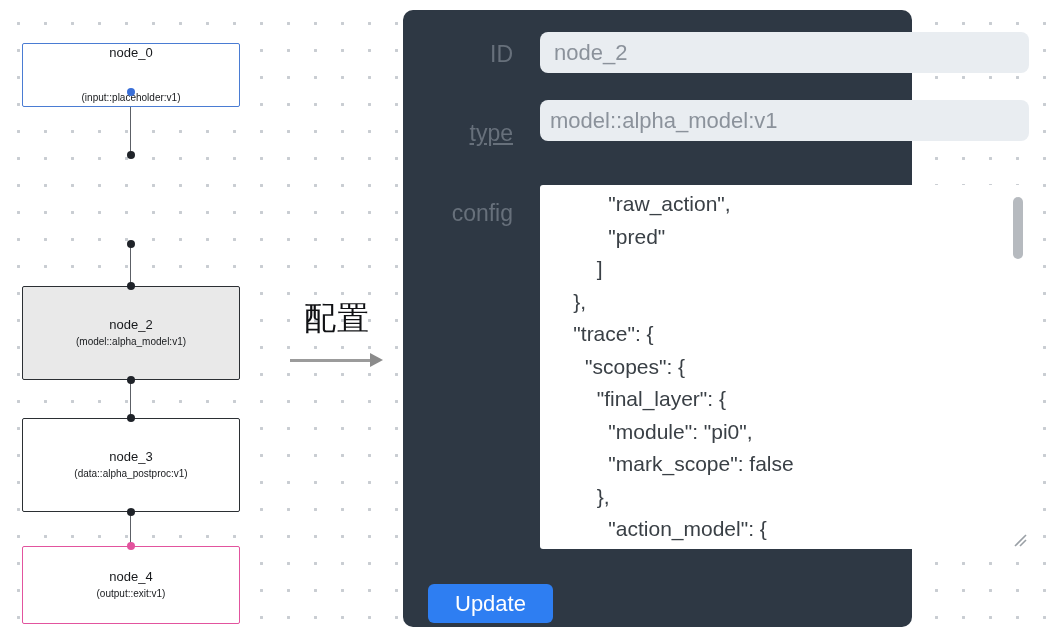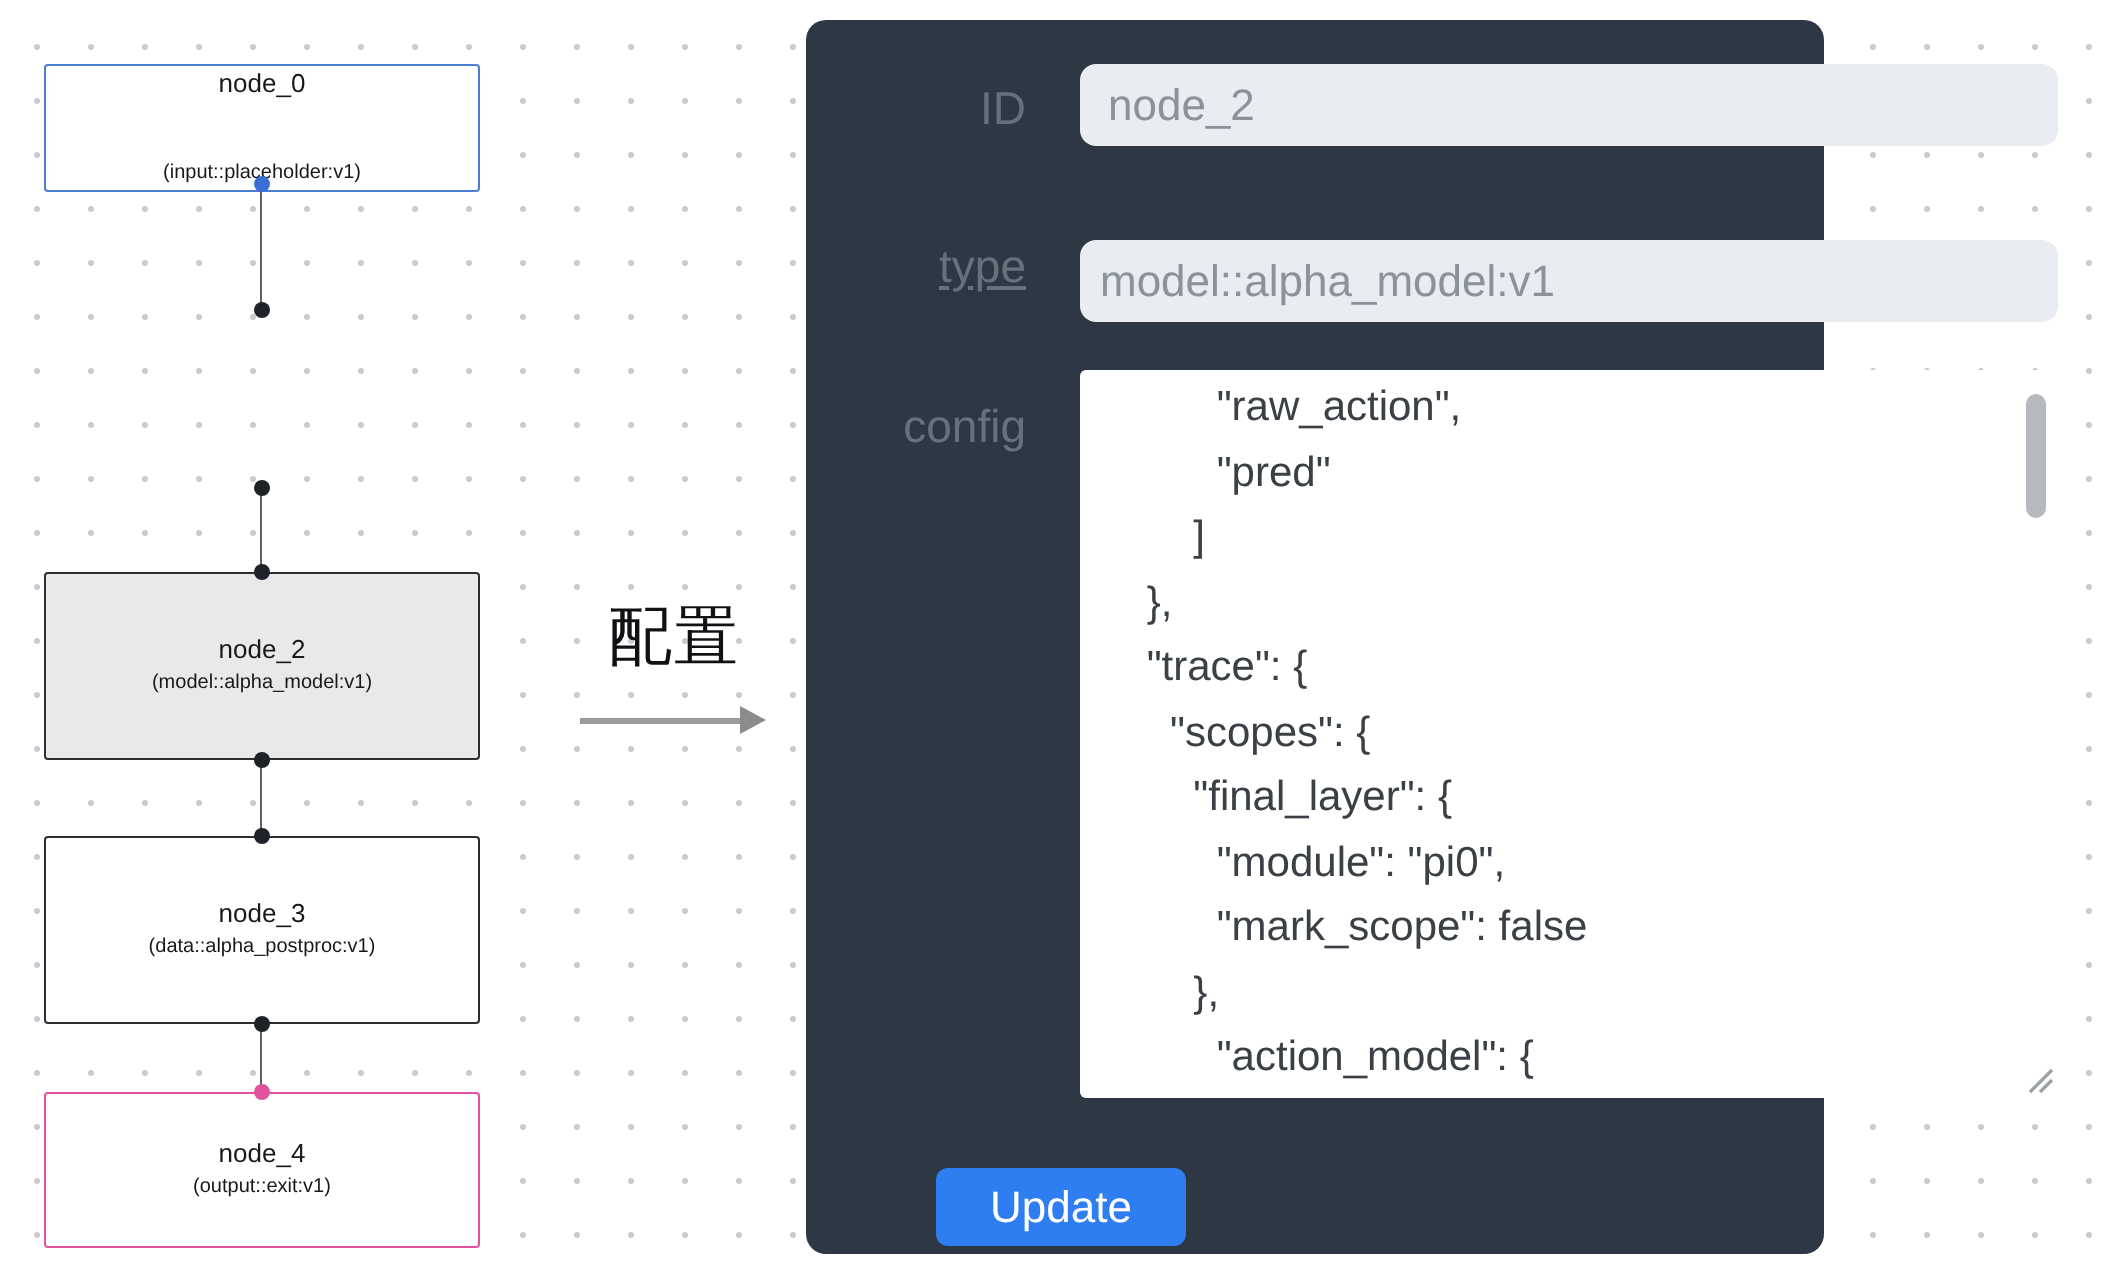--- a/index.html
+++ b/index.html
@@ -14,21 +14,21 @@
 
   
   .node {
     position:absolute; left:22px; width:218px; background:#fff;
     border:1.5px solid #2b2f33; border-radius:2px;
     display:flex; flex-direction:column; align-items:center; justify-content:center;
     text-align:center; cursor:pointer;
   }
   .node-title { font-size:13px; color:#17191c; line-height:17px; }
   .node-sub   { font-size:10px; color:#17191c; line-height:17px; max-width:154px; word-break:break-all; }
-  .n0 { top:32px;  height:64px;gap:28px; }
+  .n0 { top:43px;  height:64px;gap:28px; }
   .n1 { top:155px; height:89px; }
   .n2 { top:286px; height:94px; }
   .n3 { top:418px; height:94px; }
   .n4 { top:546px; height:78px; }
 
   .edge { position:absolute; left:130px; width:1px; background:#5c6066; }
   .e0 { top:92px;  height:63px; }
   .e1 { top:244px; height:42px; }
   .e2 { top:380px; height:38px; }
   .e3 { top:512px; height:34px; }
@@ -48,21 +48,21 @@
   
   .panel { position:absolute; left:403px; top:10px; width:509px; height:617px; border-radius:10px; background:#2e3844; }
   .panel-label { position:absolute; left:0; width:110px; text-align:right; font-size:23px; color:#67707b; }
   .lbl-id { top:31px; } .lbl-type { top:110px;text-decoration:underline; } .lbl-config { top:190px; }
 
   .field {
     position:absolute; left:137px; width:489px; height:41px;
     background:#e9edf1; border:none; outline:none; border-radius:8px;
     padding:0 14px; font-size:22px; color:#8b929b; font-family:inherit;
   }
-  .fld-id { top:22px; } .fld-type { top:110px;padding-left:10px; }
+  .fld-id { top:22px; } .fld-type { top:90px;padding-left:10px; }
 
   .config-box { position:absolute; left:137px; top:175px; width:489px; height:364px; background:#fff; border-radius:3px; overflow:hidden; }
   .config-text { white-space:pre; font-size:21px; line-height:32.5px; color:#3a4046;
     padding:3px 26px 0 10px; font-family:"Liberation Sans", sans-serif; }
   .scroll-thumb { position:absolute; top:12px; right:6px; width:10px; height:62px; border-radius:5px; background:#b6babf; cursor:pointer; }
   .resize-grip { position:absolute; right:2px; bottom:2px; cursor:nwse-resize; }
 
   .update-btn {
     position:absolute; left:25px; top:574px; height:39px; padding:0 27px;
     border:none; border-radius:6px; background:#2e7ef2; color:#fff;
@@ -133,16 +133,16 @@
           "mark_scope": false
         },
           "action_model": {</div>
       <div class="scroll-thumb"></div>
       <svg class="resize-grip" width="16" height="16" viewBox="0 0 16 16">
         <line x1="4" y1="15" x2="15" y2="4" stroke="#9aa0a6" stroke-width="1.6"></line>
         <line x1="9" y1="15" x2="15" y2="9" stroke="#9aa0a6" stroke-width="1.6"></line>
       </svg>
     </div>
 
-    <button class="update-btn" style="background-color: rgb(46, 126, 242); margin-left: 40px;">Update</button>
+    <button class="update-btn" style="background-color: rgb(46, 126, 242);">Update</button>
   </div>
 
 </div>
 
 </body></html>

